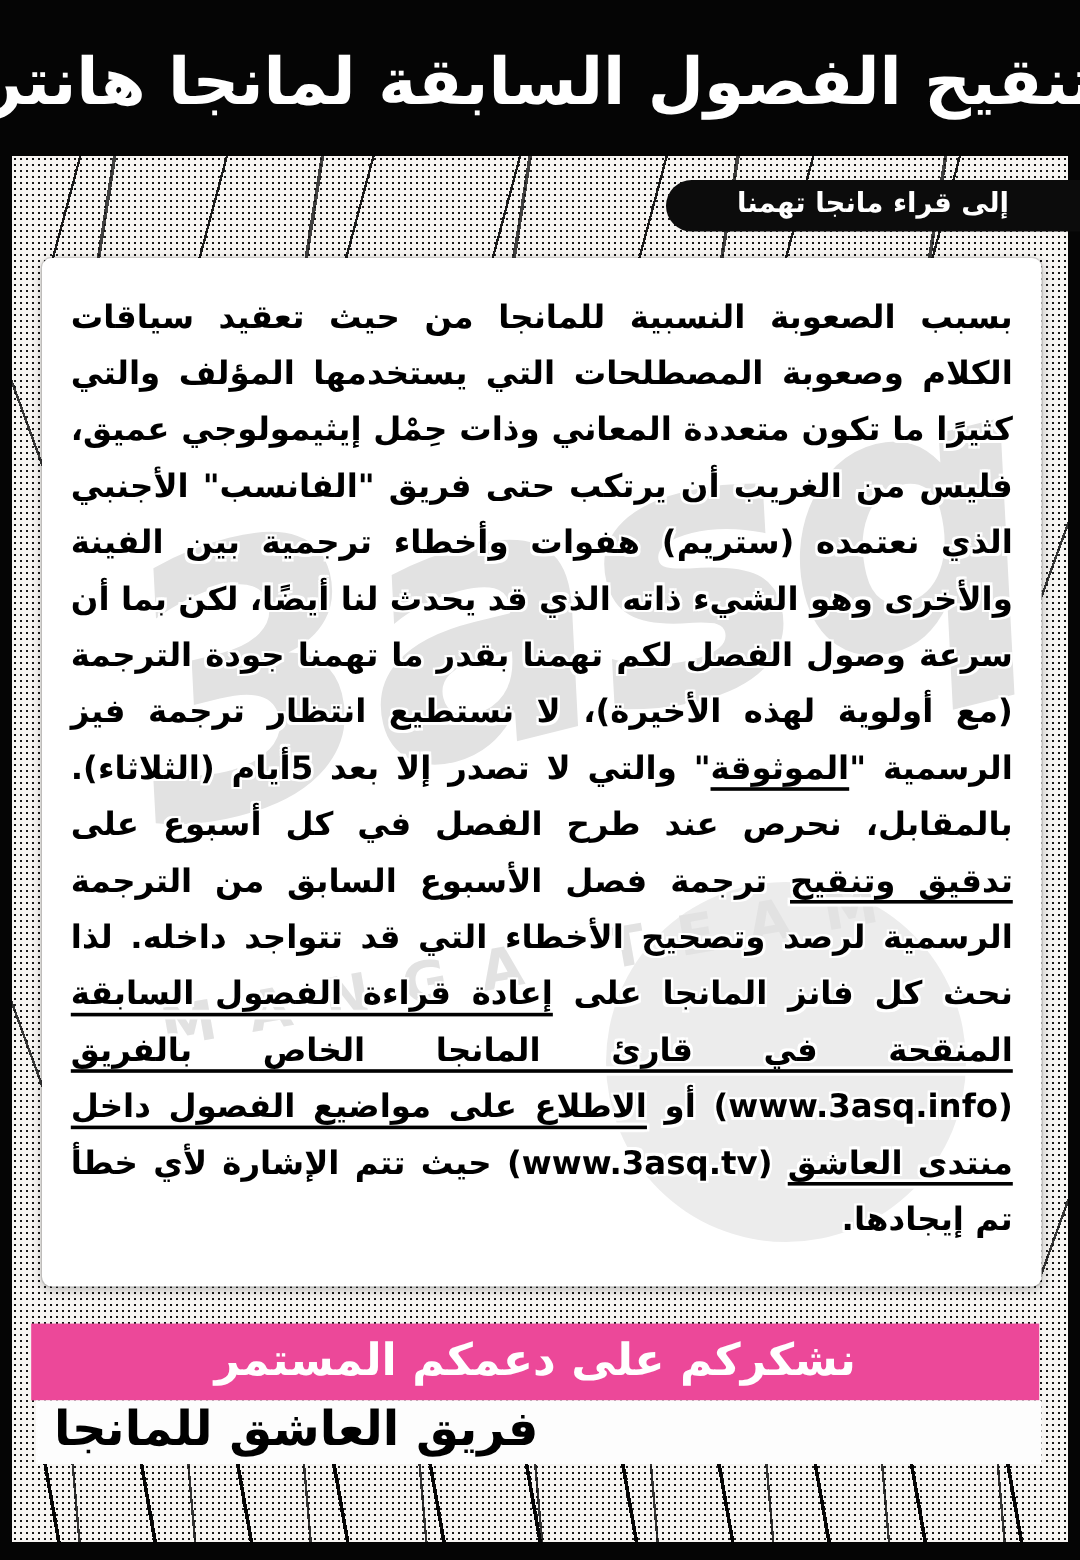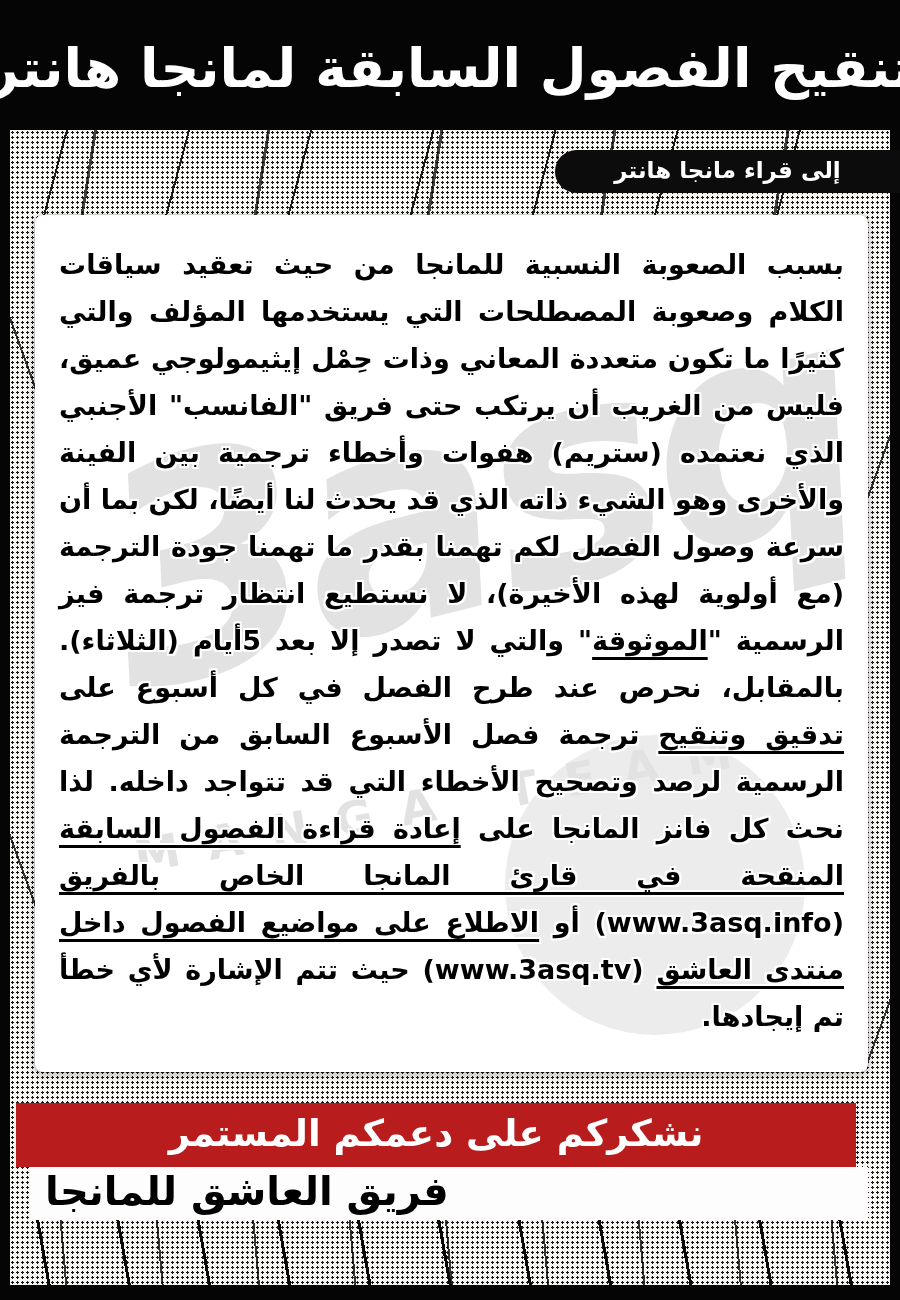--- a/index.html
+++ b/index.html
@@ -101,22 +101,22 @@
   }
   .letter p { margin: 0; text-align: justify; }
   .letter .u {
     text-decoration: underline;
     text-decoration-thickness: 2.5px;
     text-underline-offset: 7px;
   }
 
   
   .thanks-band {
-    position: absolute; left: 16px; top: 1103px; width: 840px; height: 64px;
-    background: #b91c1c; display: flex; align-items: center; justify-content: center;
+    position: absolute; left: 26px; top: 1103px; width: 840px; height: 64px;
+    background: #ec4899; display: flex; align-items: center; justify-content: center;
   }
   .thanks-band span {
     color: #ffffff; font-size: 37px; font-weight: bold; direction: rtl;
     padding-bottom: 4px;
   }
 
   
   .signature-strip {
     position: absolute; left: 30px; top: 1167px; width: 838px; height: 53px;
     background: #fdfdfd; display: flex; align-items: center; justify-content: flex-start;
@@ -135,21 +135,21 @@
   <div class="lines lines-top"></div>
   <div class="lines lines-bottom"></div>
   <div class="lines lines-left"></div>
   <div class="lines lines-right"></div>
 
   <header class="title-band">
     <h1>تنقيح الفصول السابقة لمانجا هانتر</h1>
   </header>
 
   <div class="reader-pill">
-    <span>إلى قراء مانجا هانتر</span>
+    <span>إلى قراء مانجا تهمنا</span>
   </div>
 
   <main class="card">
     <div class="watermark">
       <div class="wm-circle"></div>
       <div class="wm-logo">3asq</div>
       <div class="wm-sub">MANGA TEAM</div>
     </div>
 
     <div class="letter" dir="rtl">

